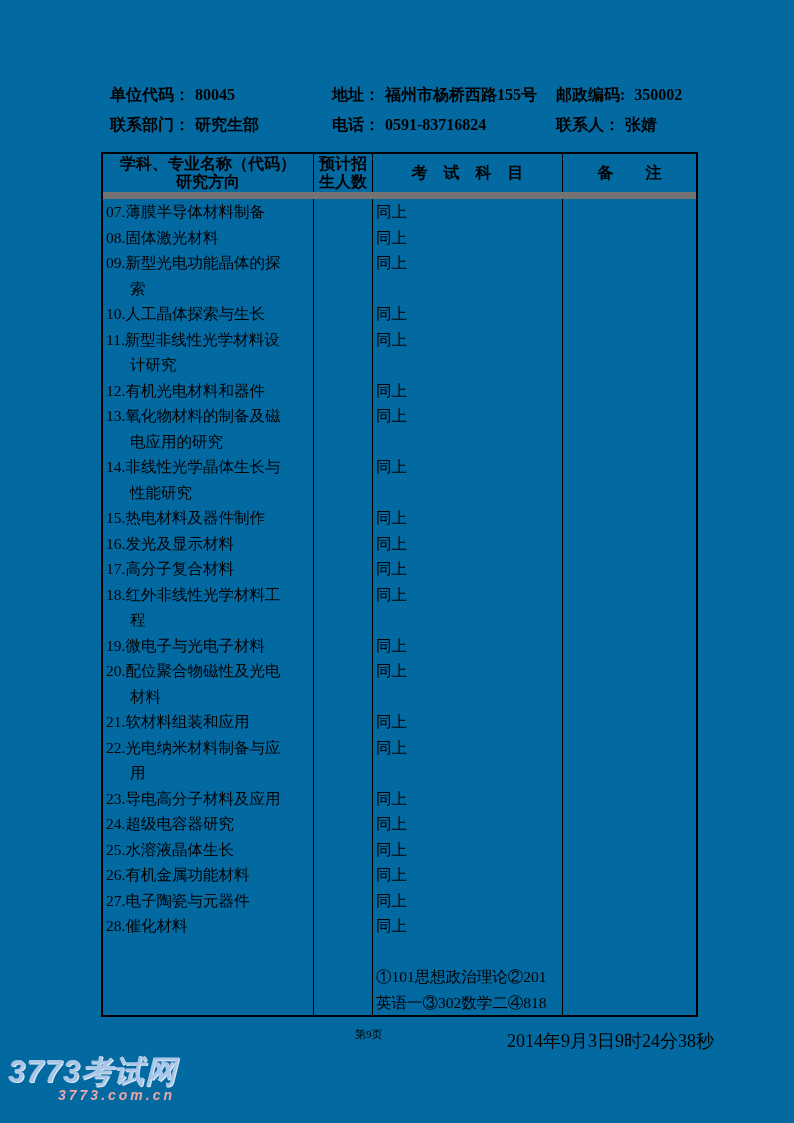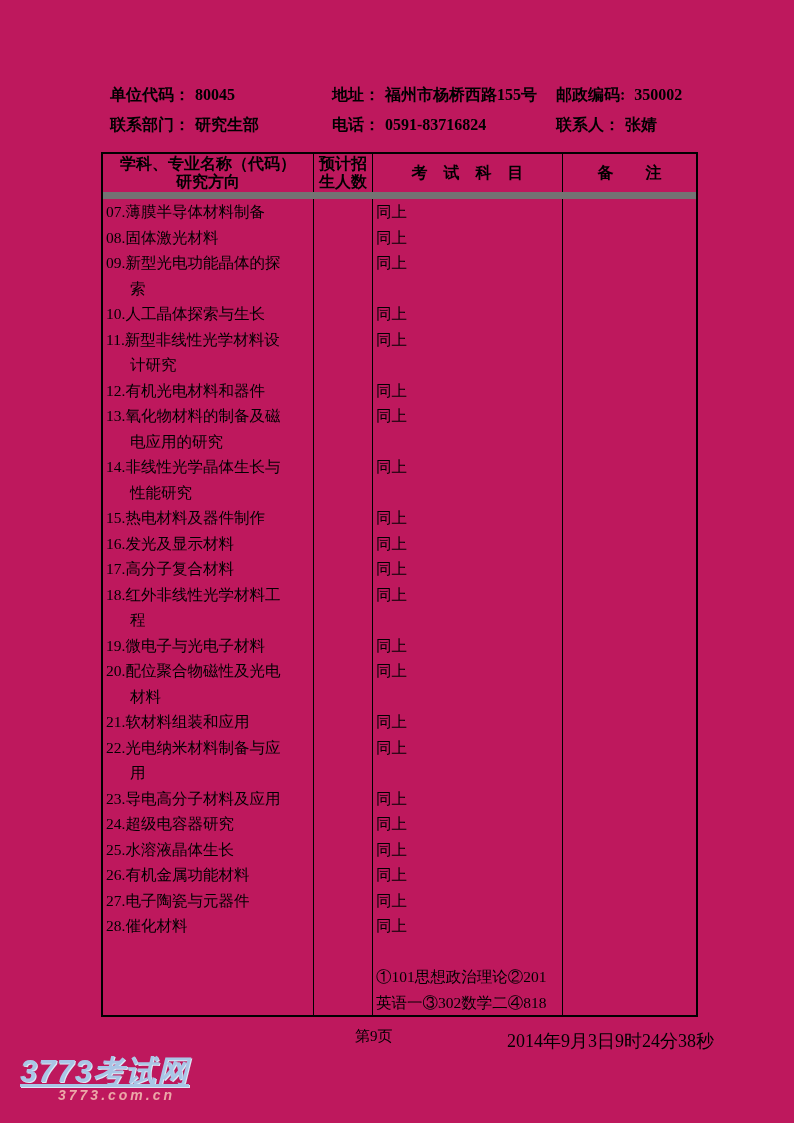--- a/index.html
+++ b/index.html
@@ -1,17 +1,17 @@
 <!DOCTYPE html>
 <html><head>
 <meta charset="utf-8">
 <style>
   html,body{margin:0;padding:0;background:#e8e8e8;}
   .page{
-    position:relative;width:794px;height:1123px;background:#be185d;
+    position:relative;width:794px;height:1123px;background:#0369a1;
     font-family:"Liberation Serif","DejaVu Serif",serif;color:#000;
     overflow:hidden;margin:0 auto;
   }
   
   .c-field{position:absolute;font-weight:bold;font-size:16px;white-space:nowrap;}
   .c-field .val{margin-left:5px;}
   
   .rtable{position:absolute;left:101px;top:152px;width:593px;border:2px solid #000;box-sizing:content-box;}
   .thead{display:flex;border-bottom:7px solid #737373;}
   .th{border-right:1px solid #000;text-align:center;font-weight:bold;font-size:16px;
@@ -24,27 +24,27 @@
   .tbody{display:flex;}
   .col{box-sizing:border-box;border-right:1px solid #000;}
   .col.w1{width:211px;}
   .col.w2{width:59px;}
   .col.w3{width:190px;}
   .col.w4{flex:1;border-right:none;}
   .line{font-size:15.5px;line-height:25.5px;padding-left:3px;white-space:nowrap;}
   .line.cont{padding-left:27px;}
   .line.bold{font-weight:bold;font-size:16px;}
   
-  .footer-page{position:absolute;left:355px;top:1027px;font-size:15px;}
+  .footer-page{position:absolute;left:355px;top:1027px;font-size:11px;}
   .footer-ts{position:absolute;left:507px;top:1029px;font-size:18px;}
   
   .wm-title{
-    position:absolute;left:20px;top:1051px;font-size:31px;font-weight:bold;font-style:italic;
+    position:absolute;left:8px;top:1051px;font-size:31px;font-weight:bold;font-style:italic;
     color:#a9c6e6;letter-spacing:1px;text-shadow:1px 1px 0 #dce9f6;
-    font-family:"Liberation Sans","DejaVu Sans",sans-serif;white-space:nowrap;text-decoration:underline;
+    font-family:"Liberation Sans","DejaVu Sans",sans-serif;white-space:nowrap;
   }
   .wm-url{
     position:absolute;left:34px;top:1087px;font-size:14px;font-weight:bold;font-style:italic;
     color:#eca8a8;letter-spacing:3px;
     font-family:"Liberation Sans","DejaVu Sans",sans-serif;white-space:nowrap;margin-left:24px;
   }
 </style>
 </head>
 <body>
 

